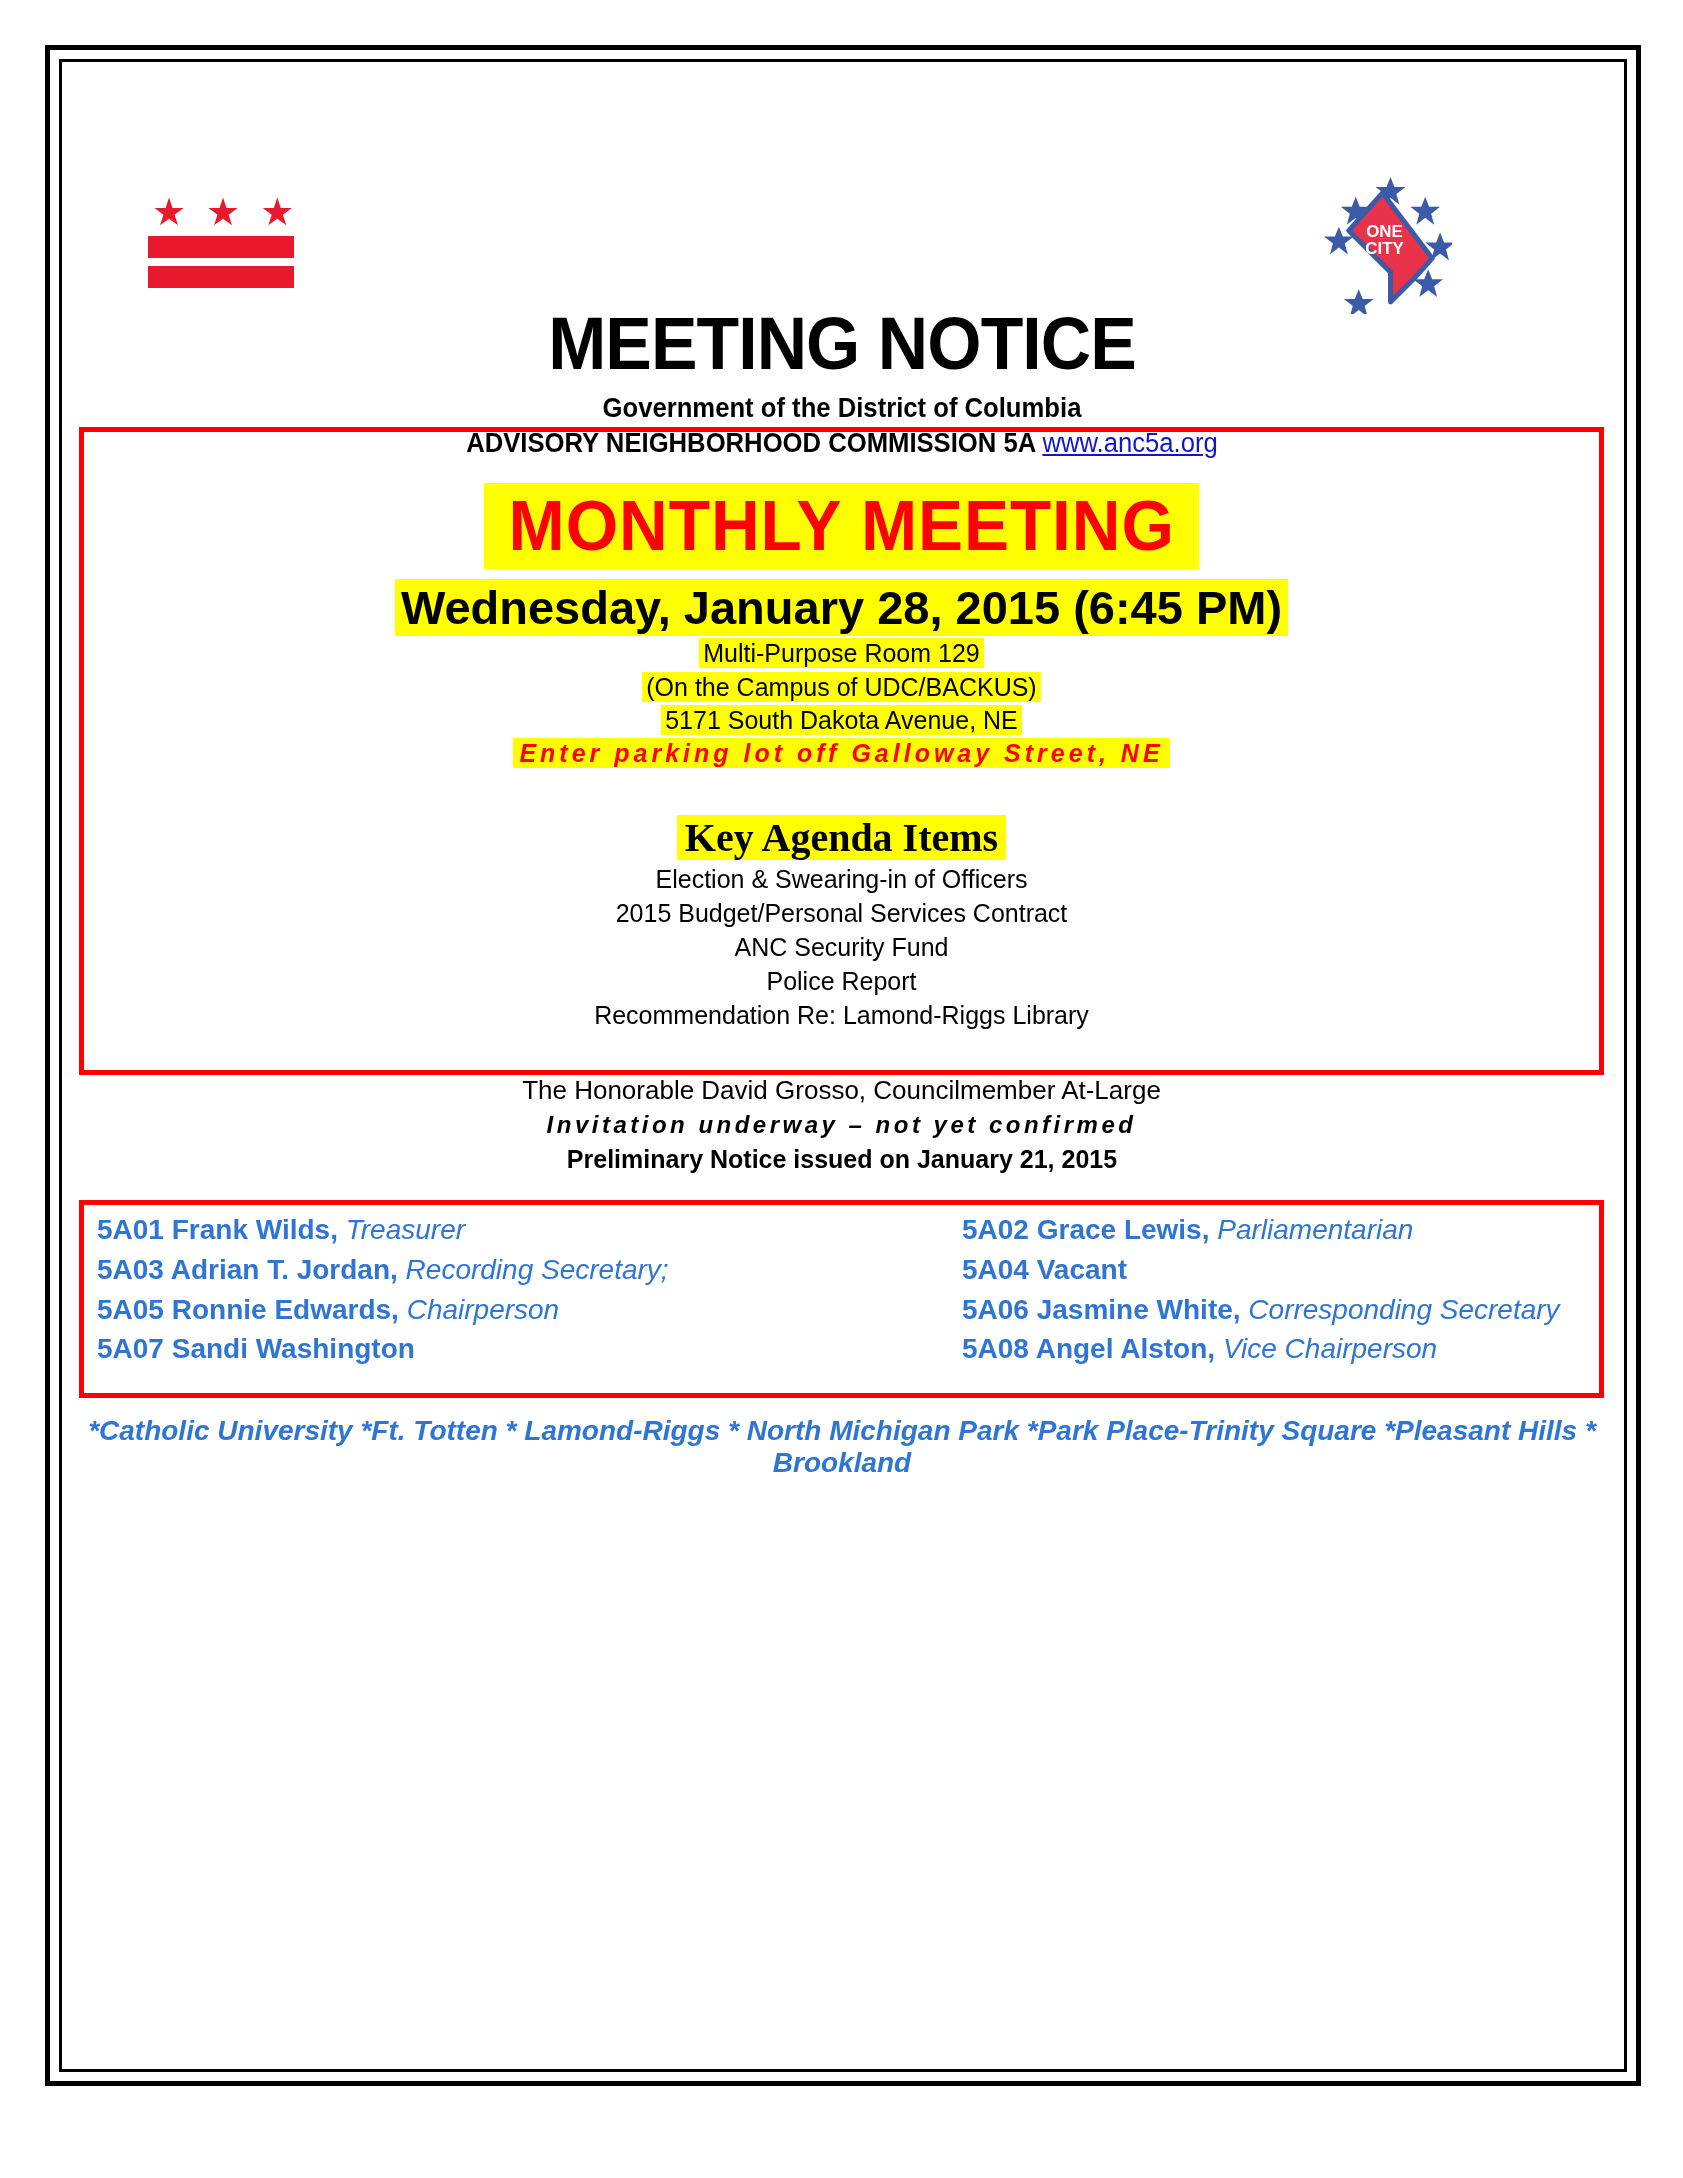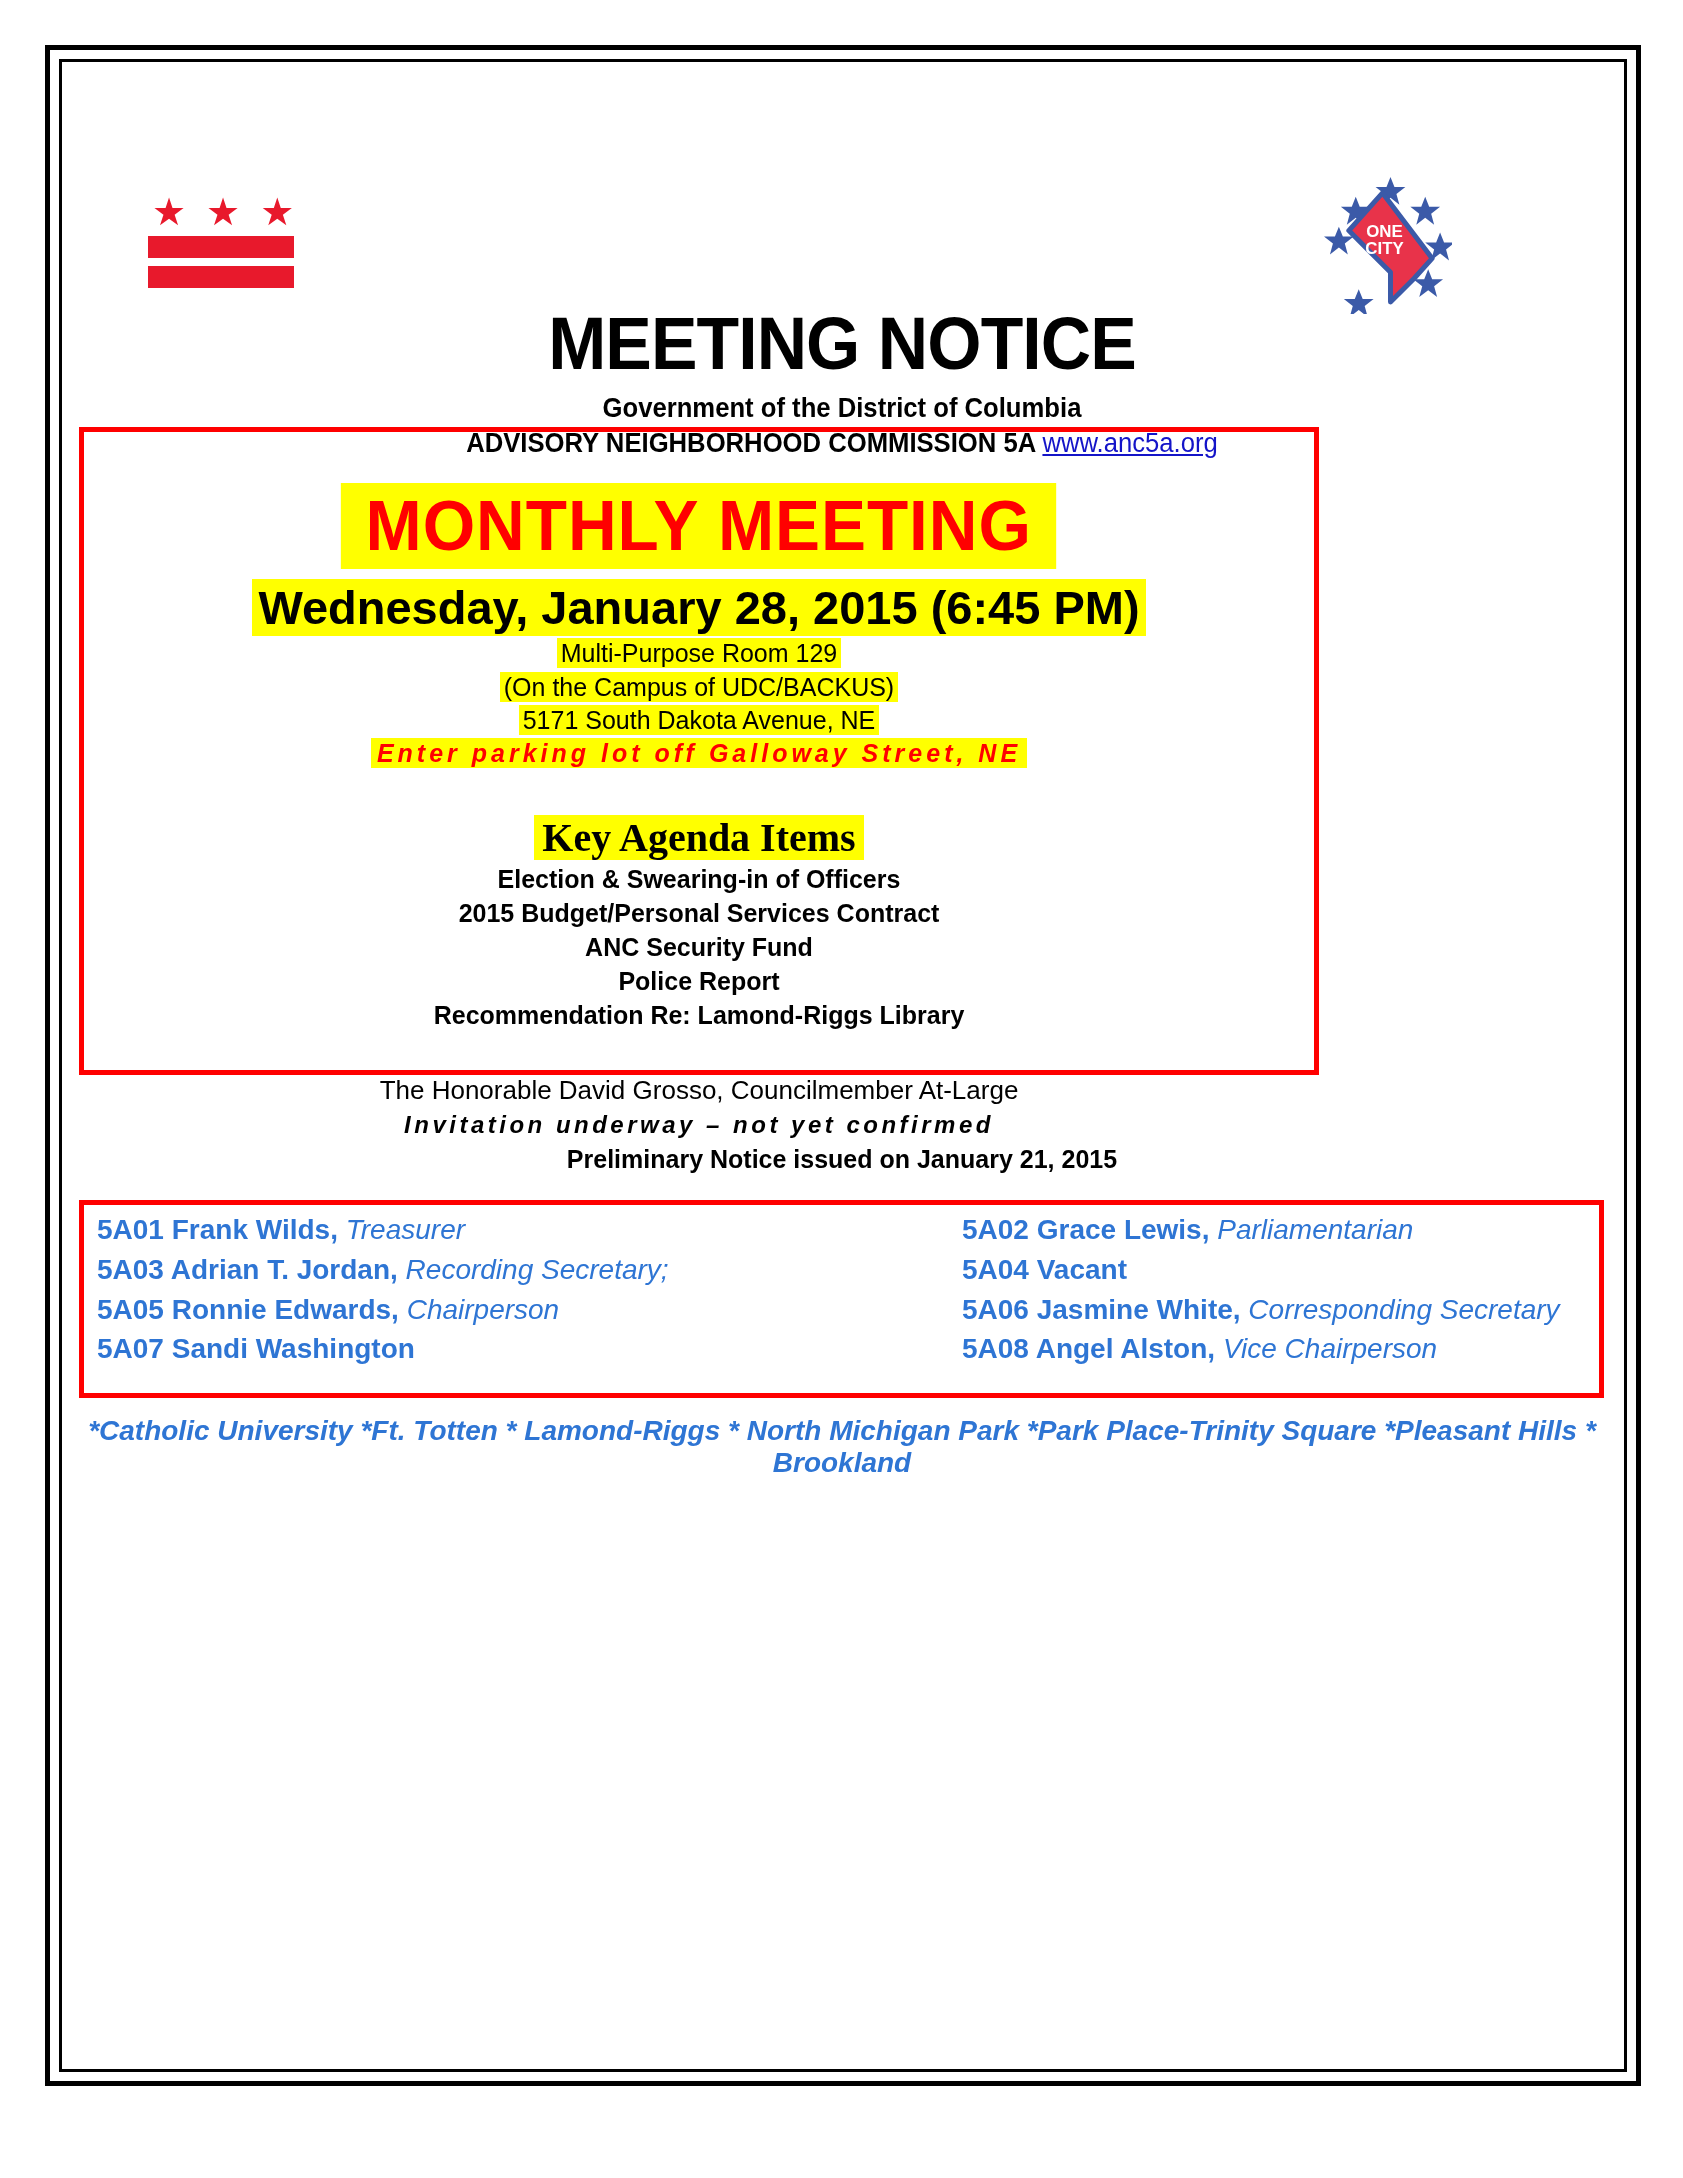--- a/index.html
+++ b/index.html
@@ -112,21 +112,21 @@
     color: #1414C8;
     text-decoration: underline;
     font-weight: normal;
   }
 
   
   #red-box {
     position: absolute;
     left: 18px;
     top: 366px;
-    width: 1240px;
+    width: 1525px;
     height: 648px;
     border: 5px solid #FF0000;
     box-sizing: border-box;
     text-align: center;
   }
   .hl { background: #FFFF00; }
 
   #monthly-meeting {
     margin-top: 51px;
     font-size: 71px;
@@ -169,21 +169,21 @@
   #agenda-heading {
     margin-top: 45px;
     font-size: 40px;
     font-weight: bold;
     line-height: 1.2;
   }
   #agenda-heading .hl { padding: 0 8px; font-family: Liberation Serif, serif; }
 
   .agenda-item {
     font-size: 25px;
-    font-weight: bold;
+    font-weight: normal;
     line-height: 1.32;
     margin-top: 1px;
   }
 
   #honorable {
     margin-top: 42px;
     font-size: 26px;
     font-weight: normal;
     line-height: 1.3;
   }

